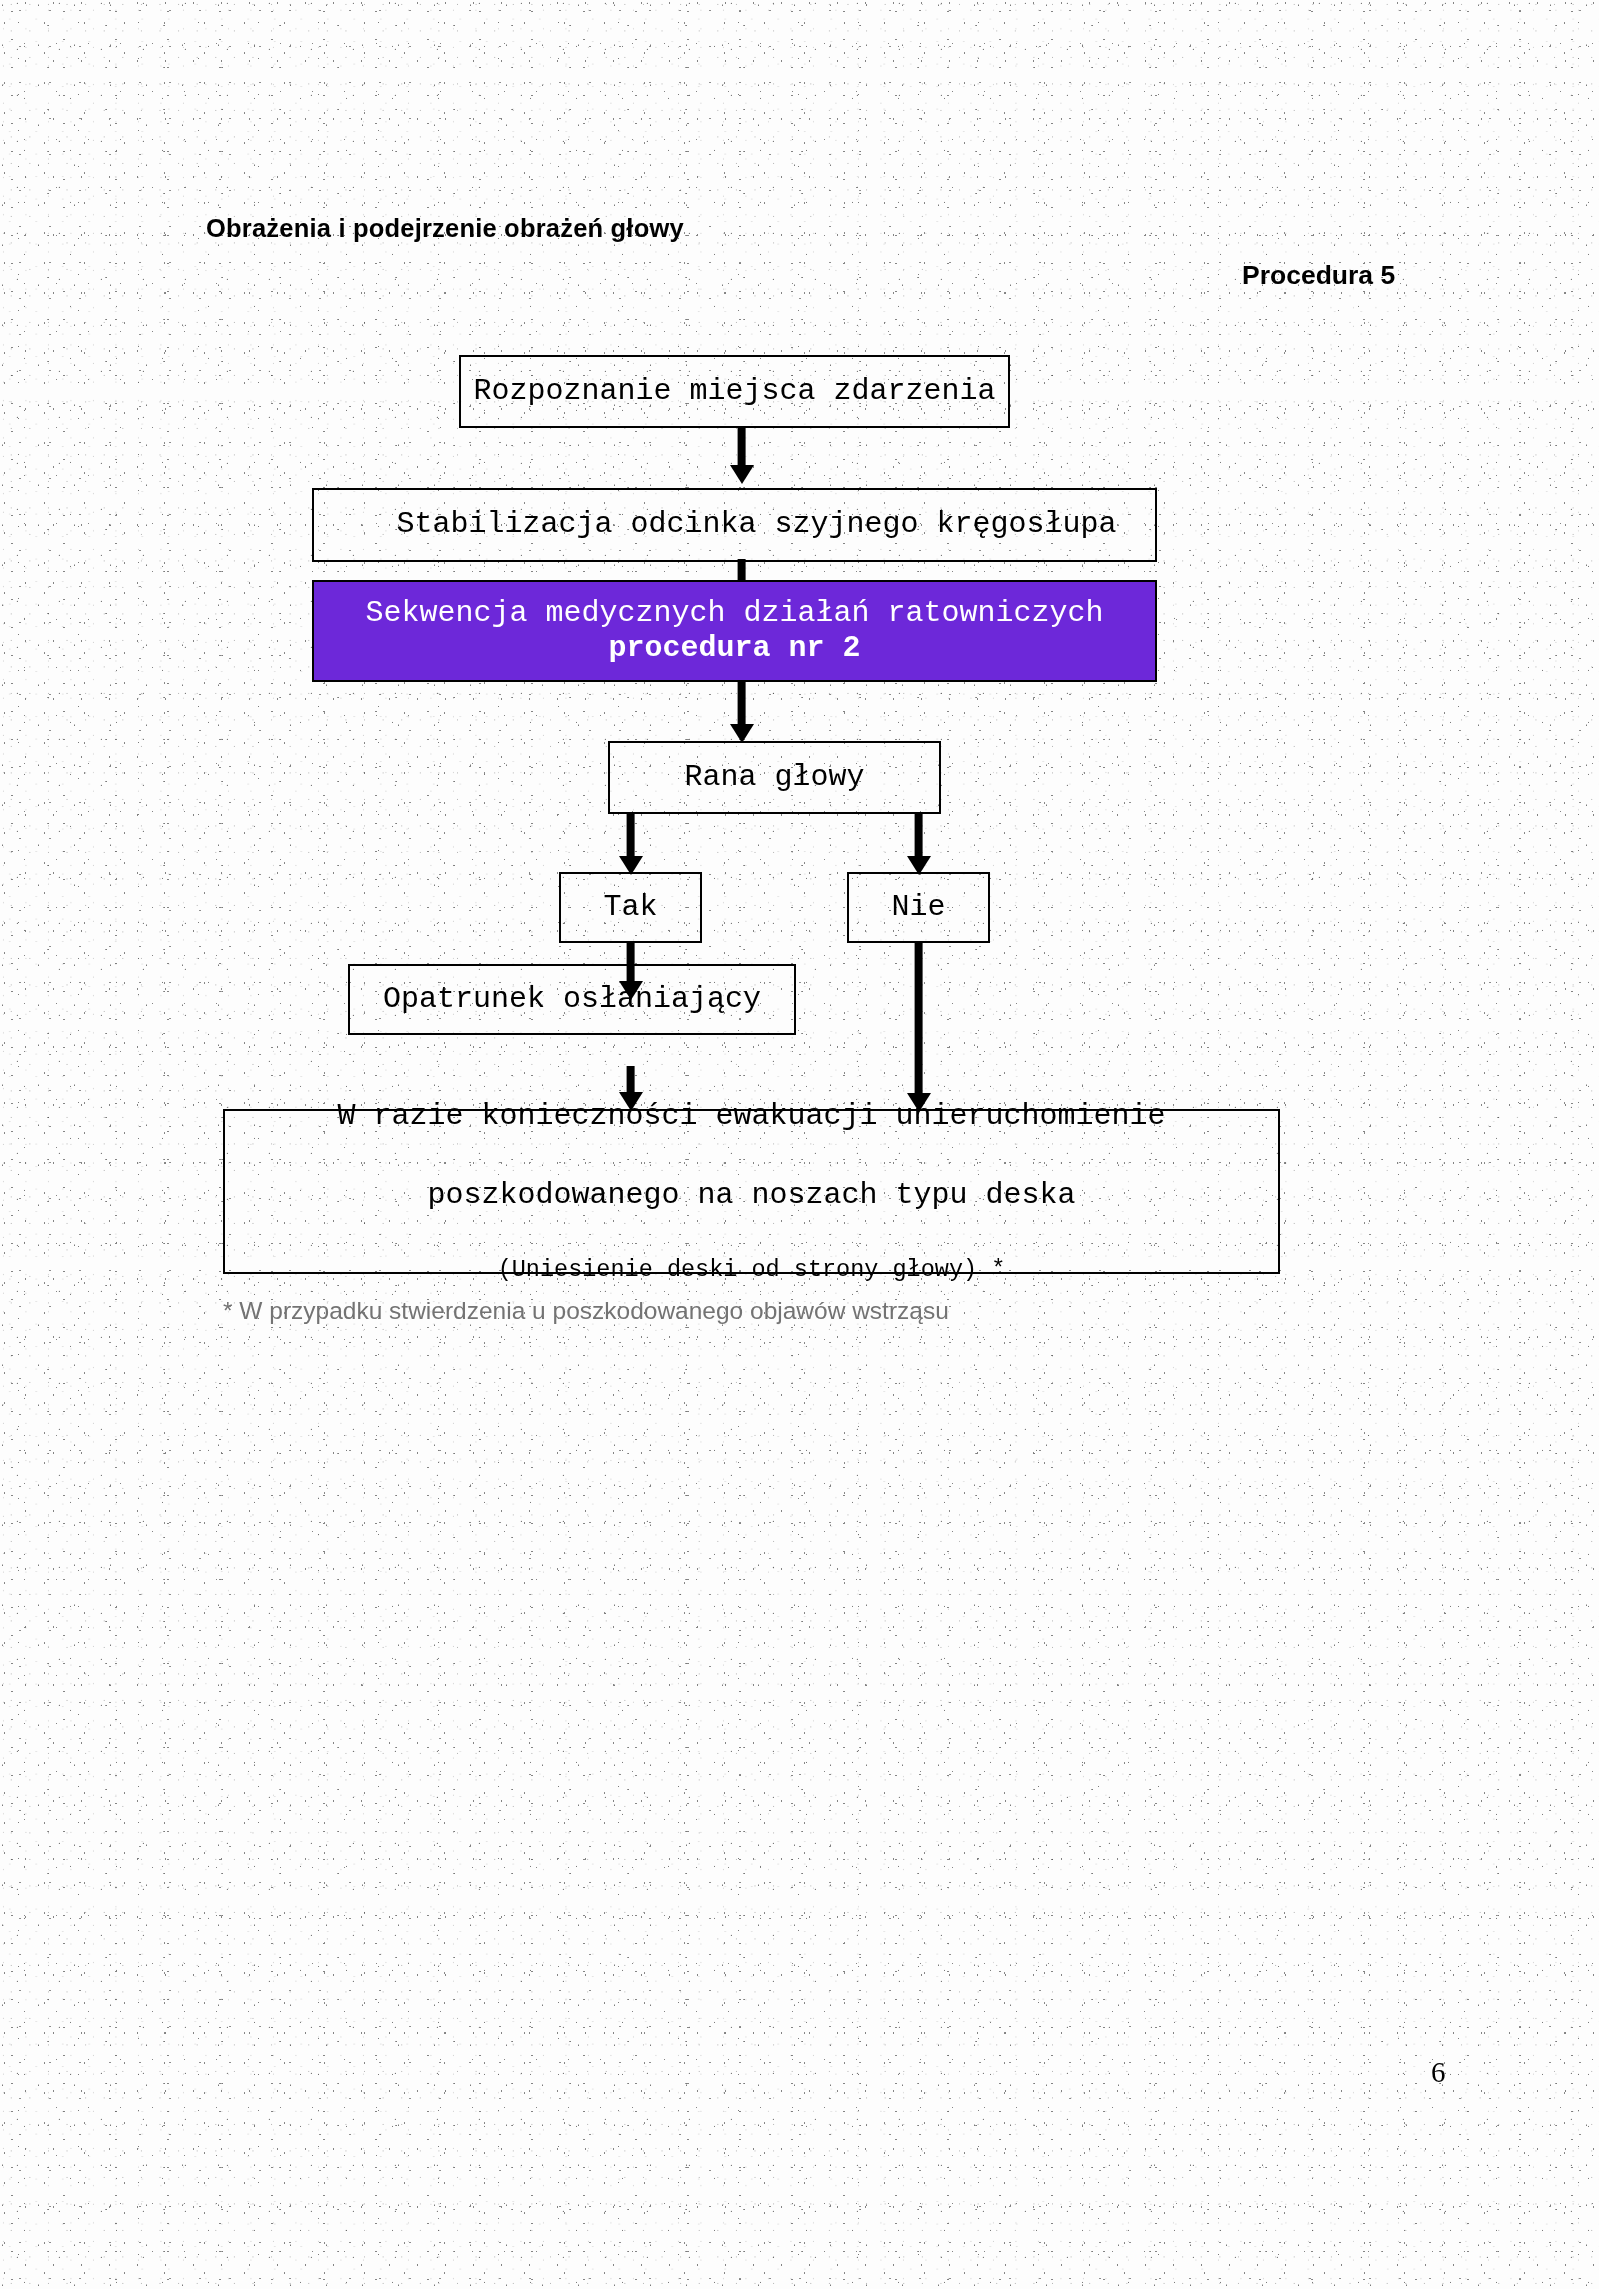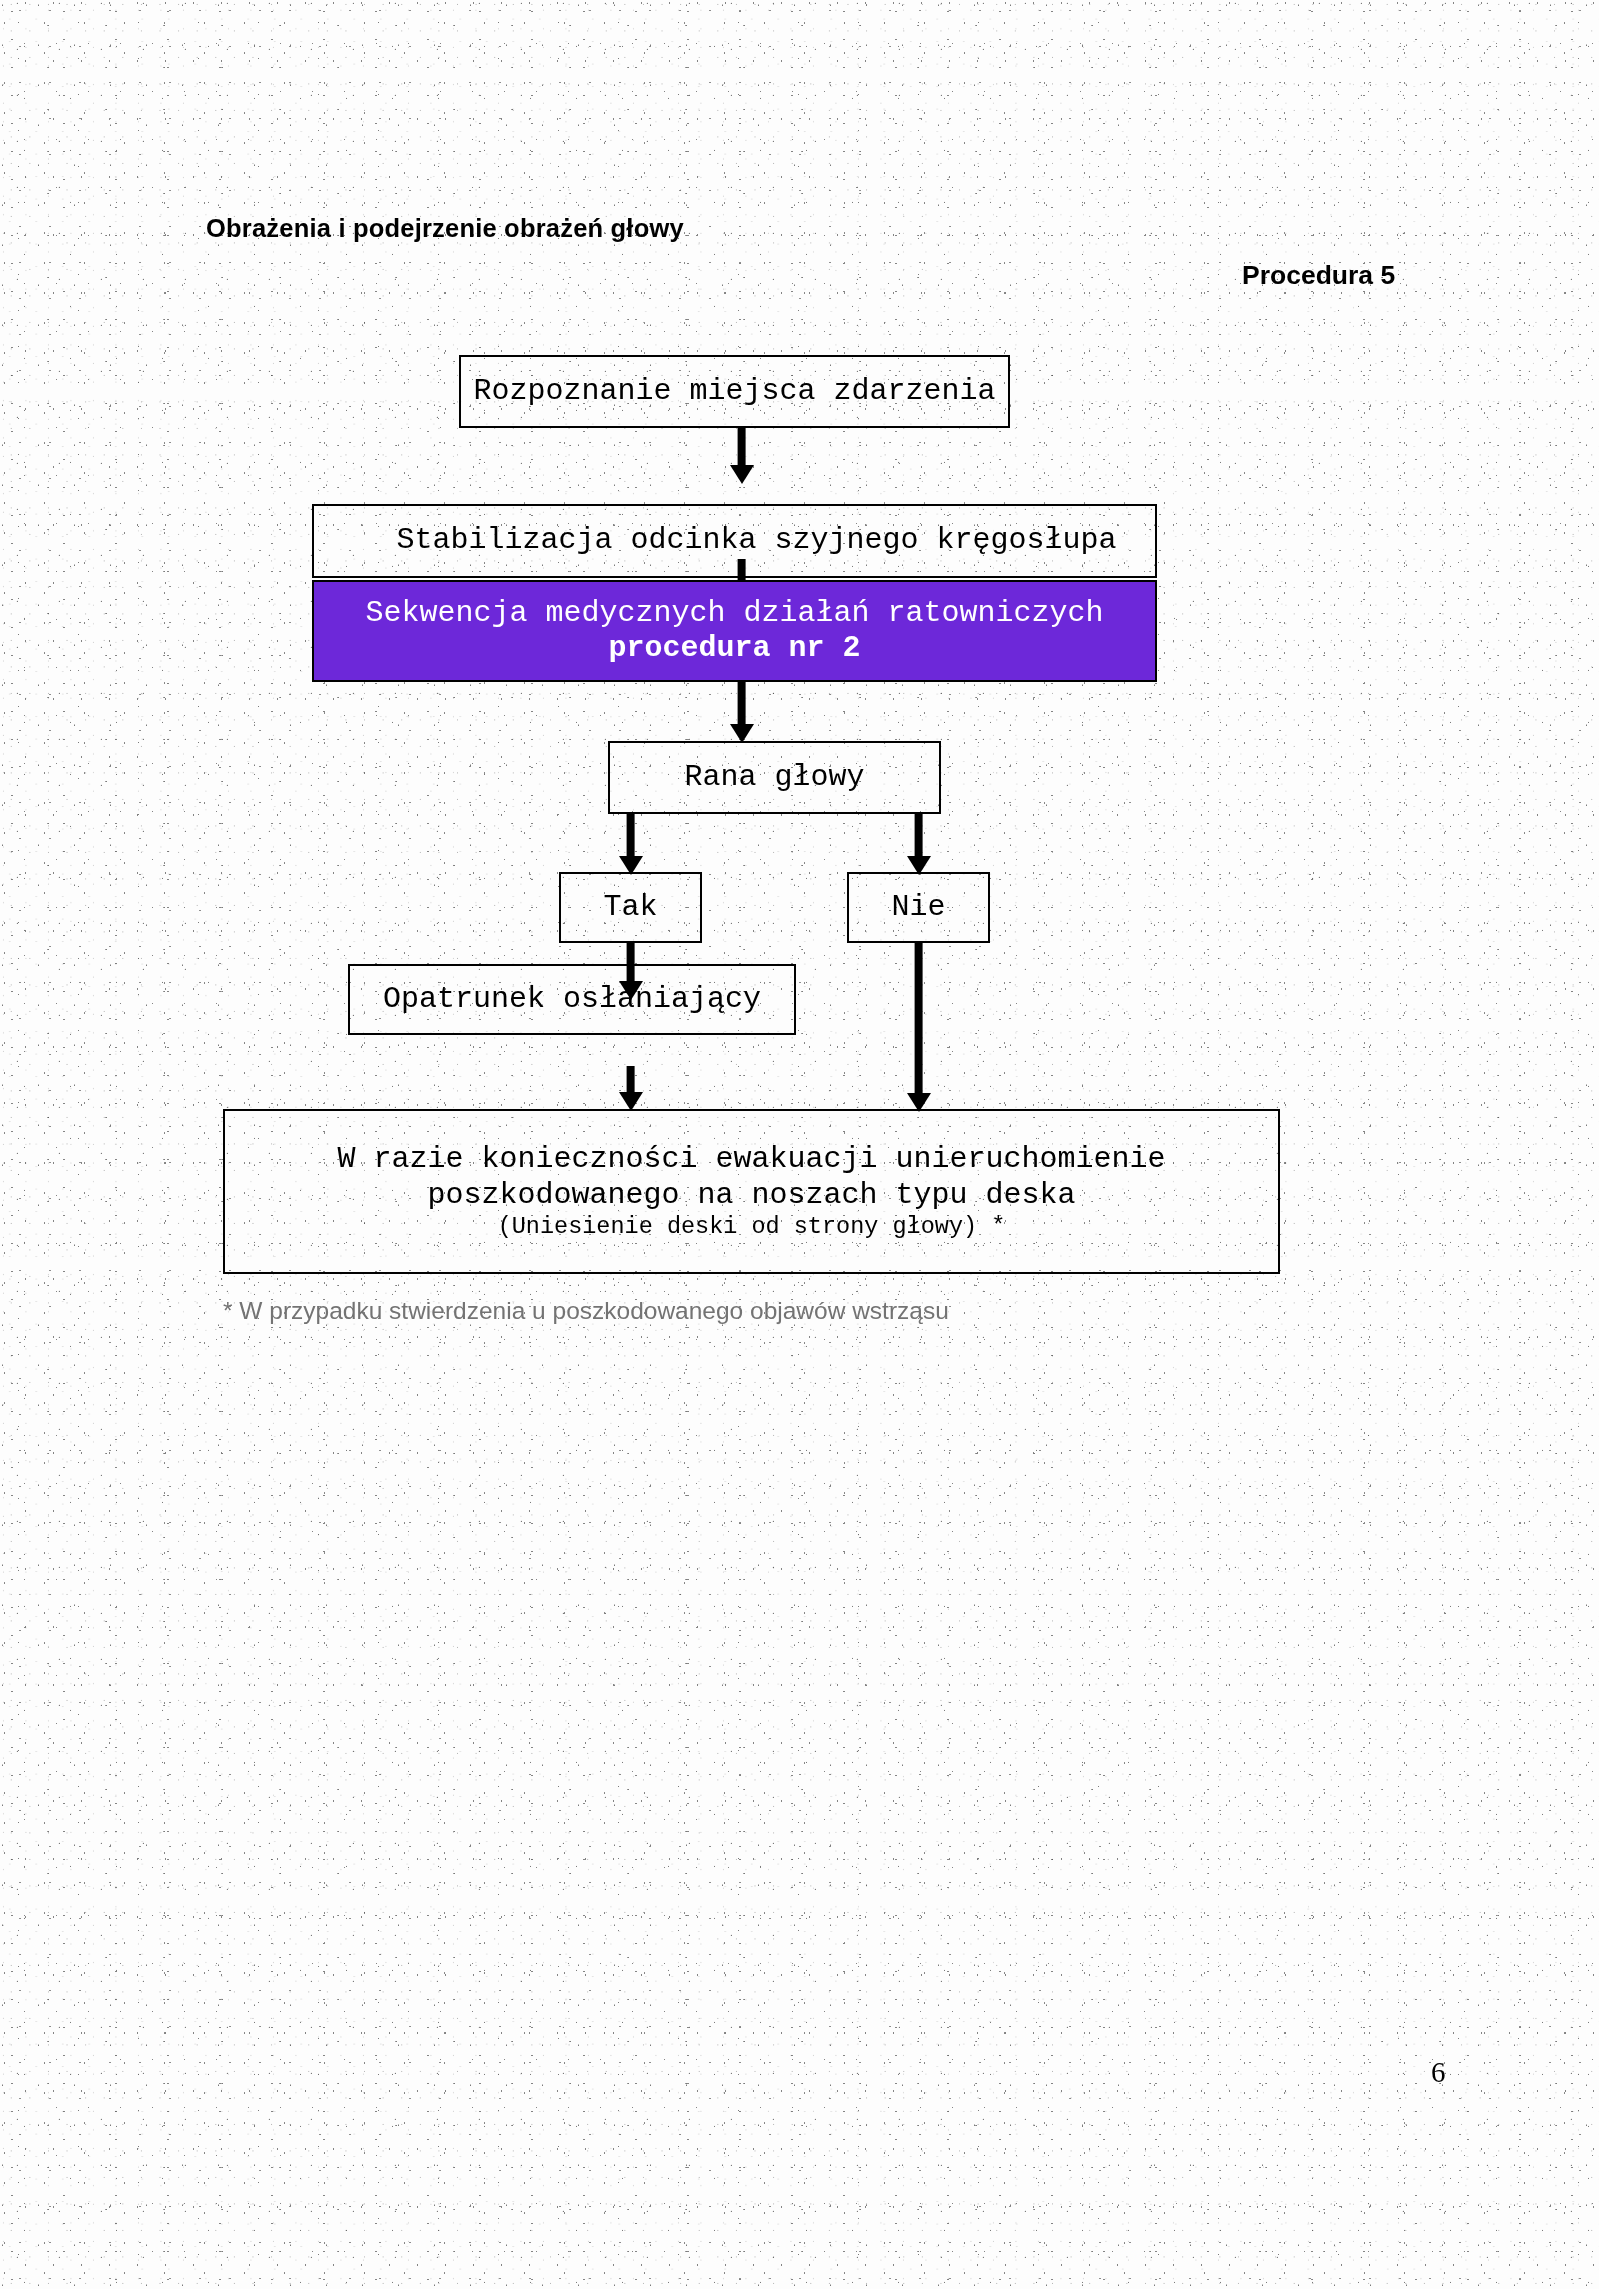--- a/index.html
+++ b/index.html
@@ -143,21 +143,21 @@
 
     <div class="box" style="left:459px; top:355px; width:551px; height:73px;">
       <span>Rozpoznanie miejsca zdarzenia</span>
     </div>
 
     <div class="arrow" style="left:727px; top:427px; width:29px; height:57px;">
       <div class="shaft" style="width:8.8px; height:39px;"></div>
       <div class="head"></div>
     </div>
 
-    <div class="box" style="left:312px; top:504px; width:845px; height:74px;padding-left:44px;">
+    <div class="box" style="left:312px; top:488px; width:845px; height:74px;padding-left:44px;">
       <span>Stabilizacja odcinka szyjnego kręgosłupa</span>
     </div>
 
     <div class="arrow" style="left:727px; top:559px; width:29px; height:53px;">
       <div class="shaft" style="width:8.8px; height:35px;"></div>
       <div class="head"></div>
     </div>
 
     <div class="box inverted" style="left:312px; top:580px; width:845px; height:102px;">
       <span>Sekwencja medycznych działań ratowniczych</span>
@@ -203,21 +203,21 @@
     <div class="arrow" style="left:616px; top:1066px; width:29px; height:45px;">
       <div class="shaft" style="width:8.8px; height:27.4px;"></div>
       <div class="head"></div>
     </div>
 
     <div class="arrow" style="left:904px; top:943px; width:29px; height:169px;">
       <div class="shaft" style="width:8.8px; height:151px;"></div>
       <div class="head"></div>
     </div>
 
-    <div class="box" style="left:223px; top:1109px; width:1057px; height:165px;">
+    <div class="box" style="left:223px; top:1109px; width:1057px; height:165px;gap:43px;">
       <span>W razie konieczności ewakuacji unieruchomienie</span>
       <span>poszkodowanego na noszach typu deska</span>
       <span class="small">(Uniesienie deski od strony głowy) *</span>
     </div>
 
     <div class="footnote" style="left:223px; top:1294px; width:1078px;">* W przypadku stwierdzenia u poszkodowanego objawów wstrząsu</div>
 
     <div class="pagenum" style="left:1431px; top:2056px;">6</div>
 
   </div>

